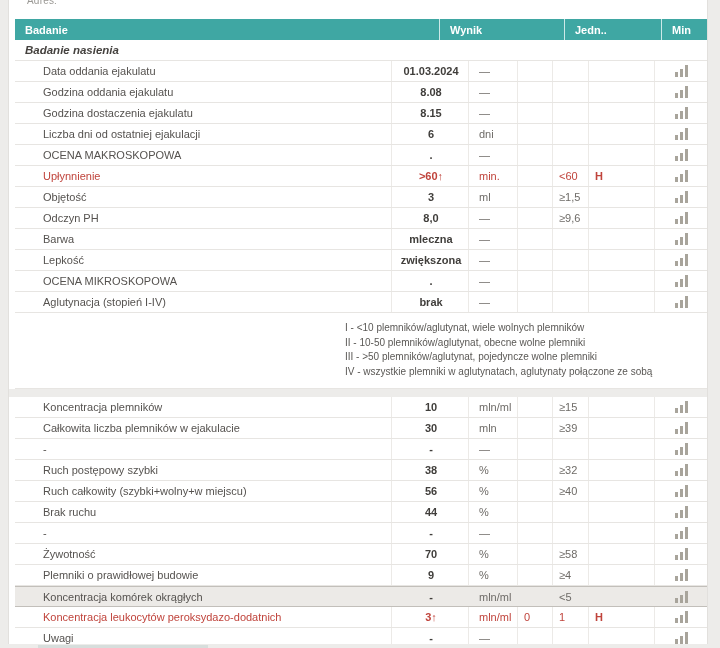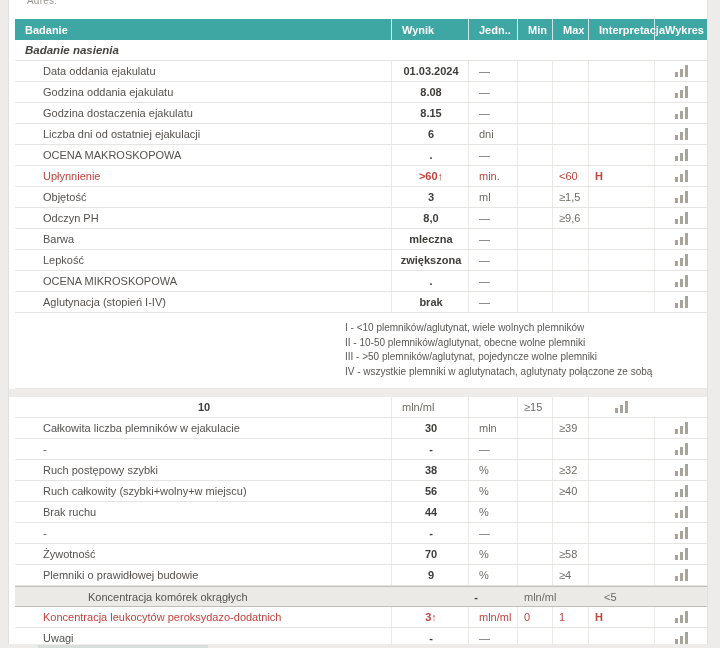--- a/index.html
+++ b/index.html
@@ -22,21 +22,21 @@
     position: absolute; left: 8px; top: 19px; width: 700px; height: 625px;
     background: #ffffff; overflow: hidden;
     border-left: 1px solid #e2e0dd; border-right: 1px solid #e2e0dd;
   }
   .tbl { margin-left: 6px; width: 692px; }
   .grid-row {
     display: grid;
     grid-template-columns: 376px 77px 49px 35px 36px 66px 53px;
     align-items: stretch;
   }
-  .thead { background: #3fa7a3; height: 21px; }
+  .thead { background: #3fa7a3; height: 21px; gap: 48px; }
   .thead .th {
     color: #ffffff; font-size: 11px; font-weight: bold;
     display: flex; align-items: center; padding-left: 10px;
   }
   .thead .th + .th { border-left: 1px solid rgba(255,255,255,0.75); }
   .section-row {
     height: 21px; display: flex; align-items: center;
     border-bottom: 1px solid #e7e5e2;
     font-style: italic;
   }
@@ -52,21 +52,21 @@
   .row .cell:first-child { border-left: none; }
   .cell.c-name   { padding-left: 28px; }
   .cell.c-result { padding-left: 10px; padding-right: 8px; font-weight: bold; color: #403e3b; justify-content: center; }
   .cell.c-unit   { padding-left: 10px; color: #6e6b67; }
   .cell.c-min    { padding-left: 6px; color: #6e6b67; }
   .cell.c-max    { padding-left: 6px; color: #6e6b67; }
   .cell.c-interp { padding-left: 6px; font-weight: bold; }
   .cell.c-chart  { justify-content: center; }
   .row.alert, .row.alert .cell, .row.alert .c-result, .row.alert .c-unit,
   .row.alert .c-min, .row.alert .c-max, .row.alert .c-interp { color: #c0443c; }
-  .row.highlight { background: #eceae7; border-top: 1px solid #c2bfba; border-bottom: 1px solid #c2bfba; padding-left: 45px; }
+  .row.highlight { background: #eceae7; border-top: 1px solid #c2bfba; border-bottom: 1px solid #c2bfba; }
   .arrow { font-weight: bold; font-size: 11px; }
   .chart-icon { display: inline-flex; align-items: flex-end; gap: 2px; cursor: pointer; }
   .chart-icon i { display: block; width: 3px; background: #a8a49b; }
   .chart-icon i.b1 { height: 5px; }
   .chart-icon i.b2 { height: 8px; }
   .chart-icon i.b3 { height: 12px; }
   .notes-block {
     border-bottom: 1px solid #e7e5e2;
     padding: 8px 0 9px 330px;
     font-size: 10px; color: #5a5855; line-height: 14.5px;
@@ -336,20 +336,21 @@
       <div>I - &lt;10 plemników/aglutynat, wiele wolnych plemników</div>
       <div>II - 10-50 plemników/aglutynat, obecne wolne plemniki</div>
       <div>III - &gt;50 plemników/aglutynat, pojedyncze wolne plemniki</div>
       <div>IV - wszystkie plemniki w aglutynatach, aglutynaty połączone ze sobą</div>
     </div>
 
     <div class="group-gap"></div>
 
     <div id="rows-group-2">
   <div class="grid-row row">
+    <div class="cell c-name">Koncentracja plemników</div>
     <div class="cell c-result">
       <span>10</span>
       <span class="arrow"></span>
     </div>
     <div class="cell c-unit">mln/ml</div>
     <div class="cell c-min"></div>
     <div class="cell c-max">≥15</div>
     <div class="cell c-interp"></div>
     <div class="cell c-chart">
       <span class="chart-icon">

